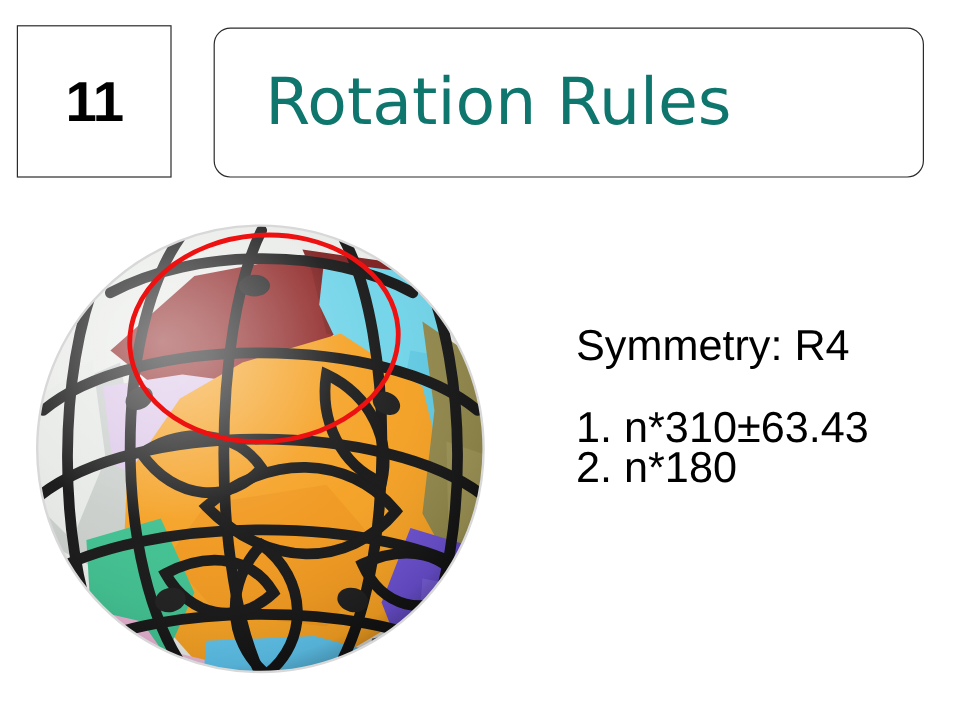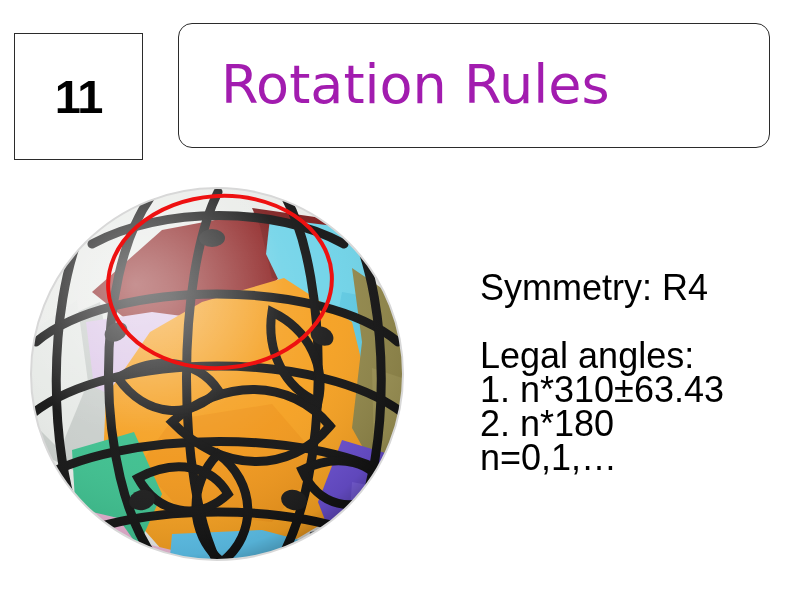--- a/index.html
+++ b/index.html
@@ -53,21 +53,21 @@
     box-sizing: border-box;
     display: flex;
     align-items: center;
   }
   #title-text {
     padding-left: 42px;
     font-size: 54px;
     font-weight: 400;
     line-height: 1.05;
     letter-spacing: 0px;
-    color: #a21caf;
+    color: #0f766e;
     font-family: "DejaVu Sans", "Liberation Sans", sans-serif;
   }
 
   
   #info-block {
     position: absolute;
     left: 480px;
     top: 271px;
     width: 300px;
     font-size: 36px;
@@ -85,21 +85,21 @@
     left: 22px;
     top: 182px;
     width: 390px;
     height: 390px;
   }
   #puzzle-ball-svg { display: block; width: 390px; height: 390px; }
 </style>
 </head>
 <body style="background: rgb(255, 255, 255);">
 
-<div id="slide-number-box" style="border-color: rgb(43, 43, 43); margin-top: 12px;">
+<div id="slide-number-box" style="border-color: rgb(43, 43, 43);">
   <span id="slide-number-text">11</span>
 </div>
 
 <div id="title-box" style="border-color: rgb(43, 43, 43);">
   <span id="title-text">Rotation Rules</span>
 </div>
 
 <div id="puzzle-ball-figure">
   <svg id="puzzle-ball-svg" viewBox="0 0 390 390" xmlns="http://www.w3.org/2000/svg">
     <defs>
@@ -191,17 +191,15 @@
 
     <circle cx="195" cy="192" r="186" fill="none" stroke="#d8d8d8" stroke-width="2"></circle>
 
     <ellipse cx="198" cy="100" rx="112" ry="86" transform="rotate(-4 198 100)" fill="none" stroke="#ee1111" stroke-width="4"></ellipse>
   </svg>
 </div>
 
 <div id="info-block">
   <span class="line">Symmetry: R4</span>
   <span class="spacer"></span>
-  <span class="line">Legal angles:</span>
   <span class="line">1. n*310±63.43</span>
   <span class="line">2. n*180</span>
-  <span class="line">n=0,1,…</span>
 </div>
 
 </body></html>

